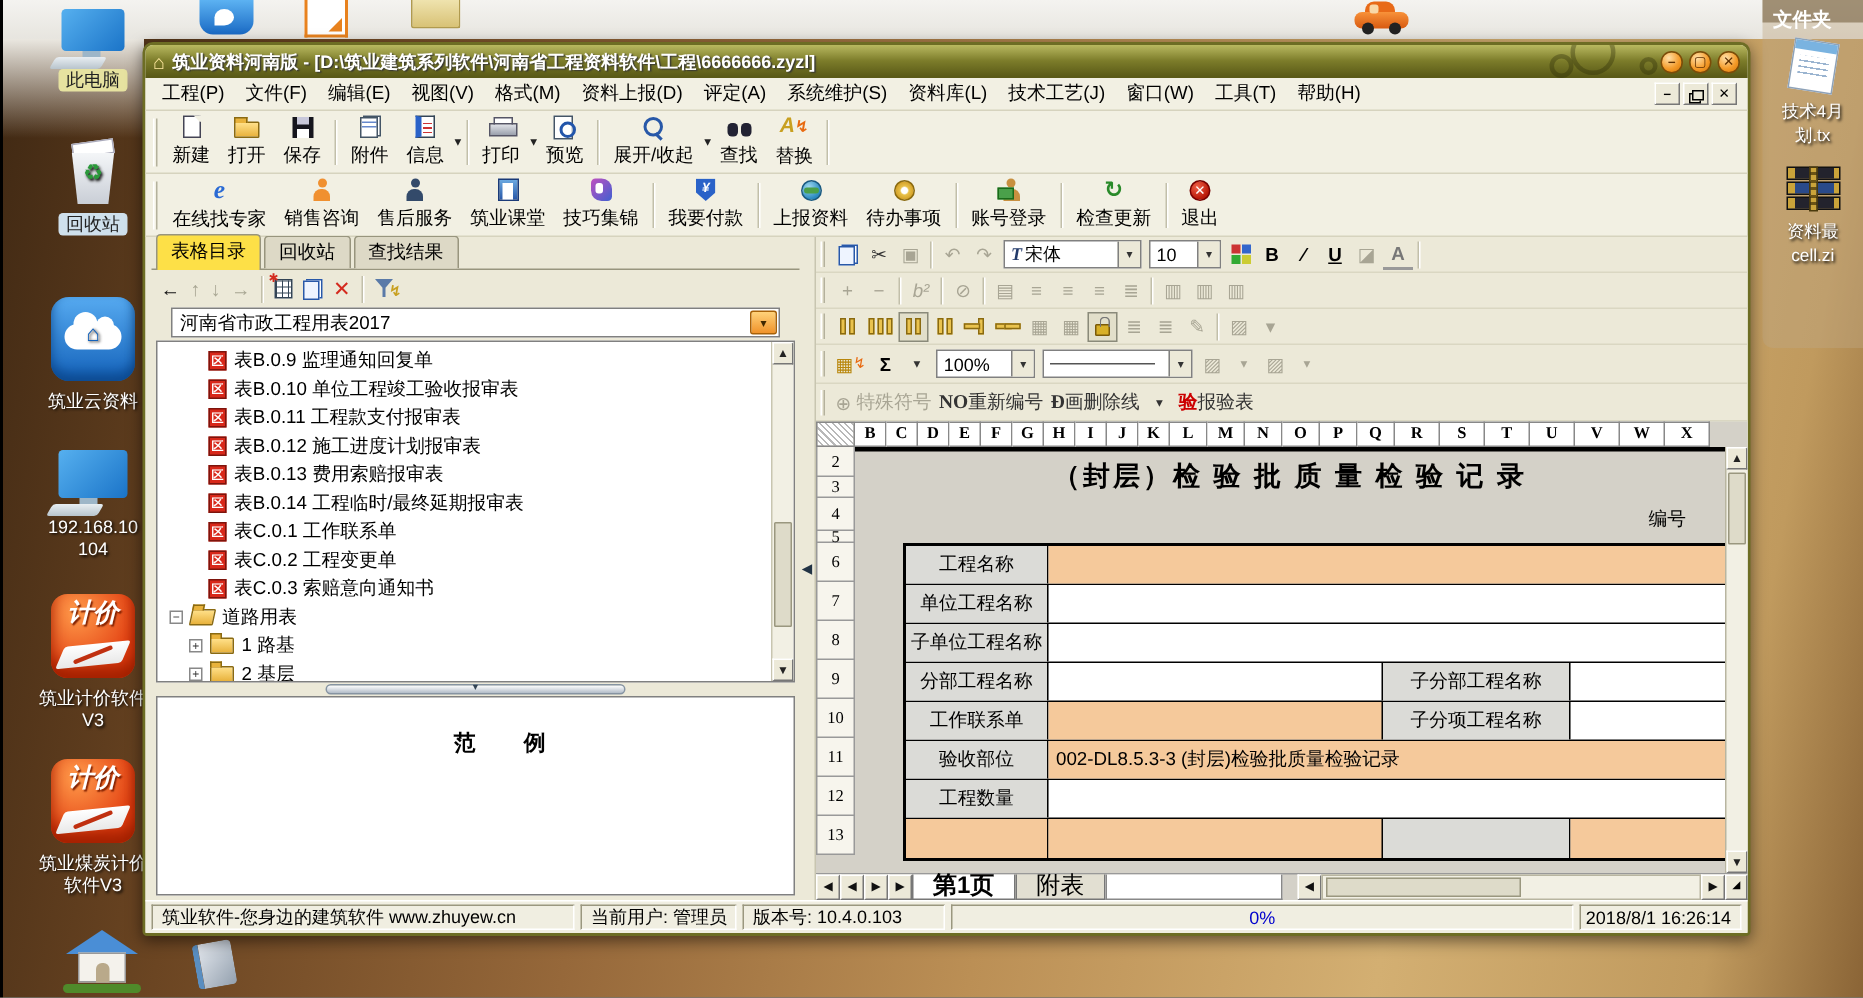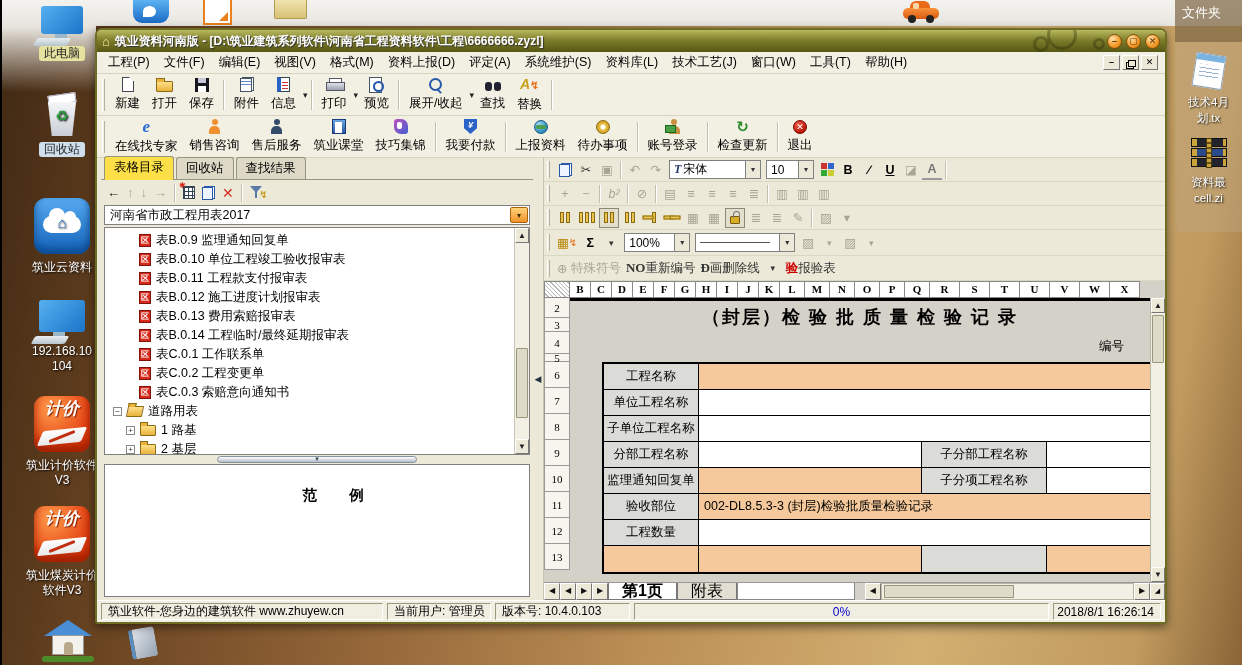--- a/index.html
+++ b/index.html
@@ -44,21 +44,21 @@
 .docic::after{content:"";position:absolute;right:2px;bottom:2px;width:0;height:0;border-left:9px solid transparent;border-bottom:9px solid #e8821e}
 .foldic2{position:absolute;left:274px;top:0;width:33px;height:19px;background:linear-gradient(#efe3ae,#d8c276);border:1px solid #b09a4e;border-top:none;border-radius:0 0 2px 2px}
 .caric{position:absolute;left:903px;top:1px;width:36px;height:22px}
 .carbody{position:absolute;left:0;bottom:4px;width:36px;height:11px;background:linear-gradient(#f8923a,#d85a10);border-radius:5px}
 .cartop{position:absolute;left:7px;top:0;width:20px;height:10px;background:#e86a18;border-radius:6px 6px 0 0}
 .carwin{position:absolute;left:10px;top:2px;width:6px;height:6px;background:#f8d8a8;border-radius:2px}
 .carw1{position:absolute;left:5px;bottom:0;width:8px;height:8px;background:#222;border-radius:50%}
 .carw2{position:absolute;right:5px;bottom:0;width:8px;height:8px;background:#222;border-radius:50%}
 
 #fpanel{position:absolute;left:1175px;top:0;width:67px;height:232px;background:rgba(190,168,130,.42);border-radius:0 0 0 7px}
-#fphead{height:42px;background:rgba(110,88,52,.55);color:#fff;font-weight:normal;font-size:13px;line-height:25px;padding-left:7px;border-radius:0 0 0 0}
+#fphead{height:15px;background:rgba(110,88,52,.55);color:#fff;font-weight:bold;font-size:13px;line-height:25px;padding-left:7px;border-radius:0 0 0 0}
 .fitem{display:flex;flex-direction:column;align-items:center;color:#fff;text-shadow:1px 1px 2px #000;font-size:11.5px;line-height:16px;margin-top:12px}
 .txtic{width:30px;height:34px;background:#fff;border:1px solid #8ea2b8;transform:rotate(9deg);position:relative;margin-bottom:6px}
 .txtic::before{content:"";position:absolute;left:0;top:0;right:0;height:6px;background:#7ab3e0}
 .txtic::after{content:"";position:absolute;left:4px;top:10px;right:4px;height:14px;background:repeating-linear-gradient(#fff 0 3px,#9ab4d0 3px 4px)}
 .raric{width:36px;height:30px;position:relative;margin-bottom:6px}
 .rbook{position:absolute;left:0;width:36px;height:9px;background:linear-gradient(90deg,#caa33a 0 5px,#23232d 5px 31px,#caa33a 31px 36px);border:1px solid #111}
 .rzip{position:absolute;left:15px;top:0;width:6px;height:30px;background:repeating-linear-gradient(#caa33a 0 3px,#6a5214 3px 5px);border:1px solid #4a3a0c}
 
 #win{position:absolute;left:95px;top:28px;width:1072px;height:596px;background:#f0eee1;border:2px solid #6d6d24;border-radius:7px 7px 3px 3px;box-shadow:0 3px 10px rgba(0,0,0,.5)}
 #titlebar{height:22px;background:linear-gradient(#b9b960,#7c7c2a 48%,#5a5a17 95%);border-radius:5px 5px 0 0;display:flex;align-items:center;padding:0 5px;position:relative;overflow:hidden}
@@ -141,21 +141,21 @@
 .inewgrid{width:12px;height:13px;background:#fff;border:1px solid #345;position:relative;background-image:linear-gradient(#345 1px,transparent 1px),linear-gradient(90deg,#345 1px,transparent 1px);background-size:4px 4px}
 .inewgrid::after{content:"✱";position:absolute;left:-5px;top:-6px;color:#d42a1e;font-size:8px}
 .icopy2{width:13px;height:14px;position:relative}
 .icopy2::before{content:"";position:absolute;right:0;top:0;width:9px;height:11px;background:#fff;border:1px solid #2858a8}
 .icopy2::after{content:"";position:absolute;left:0;bottom:0;width:9px;height:11px;background:#eef4ff;border:1px solid #2858a8}
 .idel{color:#d42a1e;font-weight:bold;font-size:14px}
 .ifunnel{position:relative;width:14px;height:15px}
 .ifunnel::before{content:"";position:absolute;left:0;top:1px;border-left:6px solid transparent;border-right:6px solid transparent;border-top:7px solid #5a7aa8}
 .ifunnel::after{content:"";position:absolute;left:5px;top:7px;width:2px;height:6px;background:#5a7aa8}
 .ifunnel i{position:absolute;right:-4px;bottom:0;font-style:normal;color:#c8a020;font-size:10px;font-weight:bold}
-#lcombo{height:20px;margin:0 3px;background:#fff;border:1px solid #808080;display:flex;align-items:center;padding-left:5px;font-size:12.5px;position:relative}
+#lcombo{height:20px;margin:0 13px;background:#fff;border:1px solid #808080;display:flex;align-items:center;padding-left:5px;font-size:12.5px;position:relative}
 #lcombo .cbtn{position:absolute;right:1px;top:1px;bottom:1px;width:18px;background:linear-gradient(#ffd27a,#f0932a);border:1px solid #a86208;border-radius:2px;text-align:center;font-size:8px;line-height:15px;color:#402800}
 #tree{margin:2px 3px 0;height:228px;background:#fff;border:1px solid #808080;position:relative;overflow:hidden;padding:3px 0 0 4px}
 .titem{height:19px;display:flex;align-items:center;gap:5px;font-size:12.5px;white-space:nowrap}
 .indleaf{padding-left:30px}
 .indroot{padding-left:4px}
 .indsub{padding-left:17px}
 .formic{width:12px;height:13px;background:#d8281a;border:1px solid #7d140c;color:#fff;font-size:8px;line-height:11px;text-align:center;flex:0 0 auto;font-weight:bold}
 .exp{width:9px;height:9px;border:1px solid #888;background:#fff;font-size:8px;line-height:7px;text-align:center;flex:0 0 auto;color:#333}
 .fold{width:16px;height:11px;background:linear-gradient(#ffe089,#e8b23c);border:1px solid #8a6a12;border-radius:1px;position:relative;flex:0 0 auto}
 .fold::before{content:"";position:absolute;left:-1px;top:-4px;width:6px;height:3px;background:#e8b23c;border:1px solid #8a6a12;border-bottom:none}
@@ -800,21 +800,21 @@
               <span class="tc lblc">子单位工程名称</span>
               <span class="tc fullc"></span>
             </div>
             <div class="trow">
               <span class="tc lblc">分部工程名称</span>
               <span class="tc d1"></span>
               <span class="tc subc">子分部工程名称</span>
               <span class="tc d2"></span>
             </div>
             <div class="trow">
-              <span class="tc lblc">监理通知回复单</span>
+              <span class="tc lblc">工作联系单</span>
               <span class="tc d1 orange"></span>
               <span class="tc subc">子分项工程名称</span>
               <span class="tc d2"></span>
             </div>
             <div class="trow">
               <span class="tc lblc">验收部位</span>
               <span class="tc fullc orange val">002-DL8.5.3-3 (封层)检验批质量检验记录</span>
             </div>
             <div class="trow">
               <span class="tc lblc">工程数量</span>

